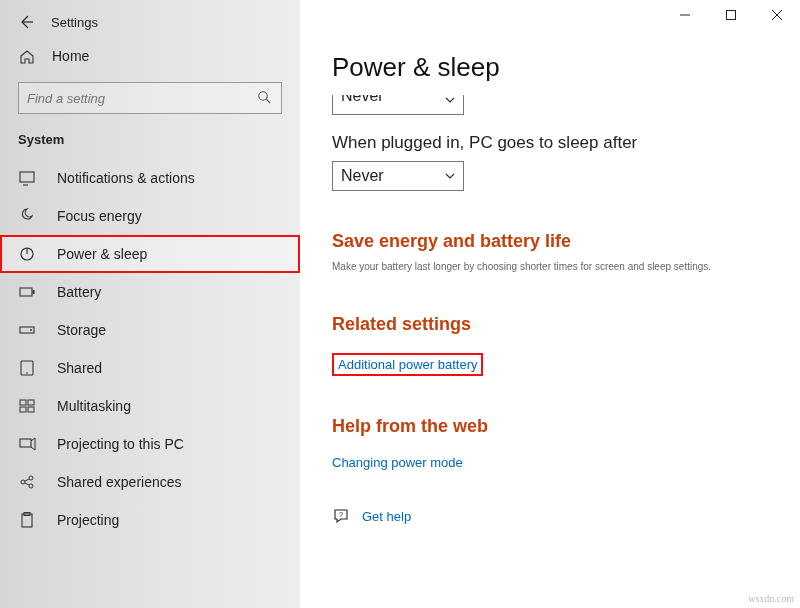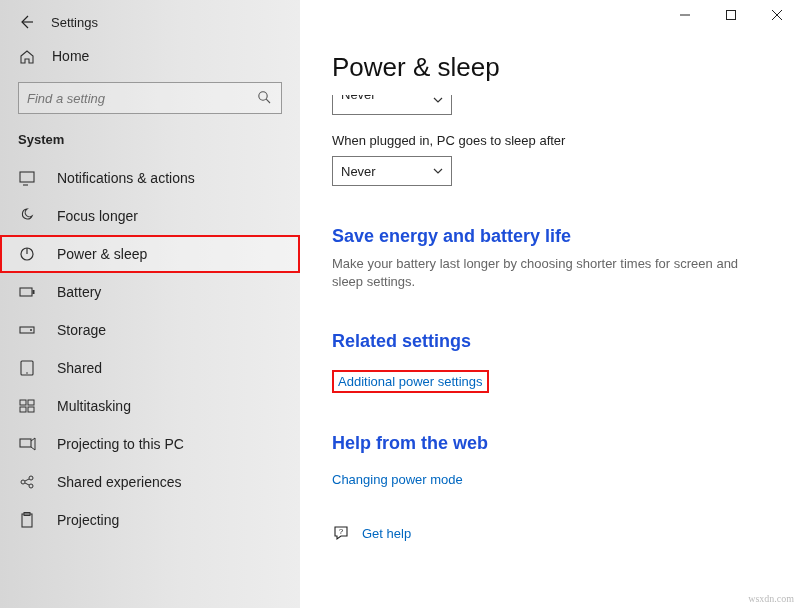--- a/index.html
+++ b/index.html
@@ -17,26 +17,26 @@
   .section-label { padding: 8px 18px 12px 18px; font-size: 13px; font-weight: 600; color: #222; }
   .nav-list { flex: 1; overflow: hidden; }
   .nav-item { display: flex; align-items: center; gap: 21px; padding: 10px 18px; font-size: 14px; color: #222; cursor: default; }
   .nav-item .icon { width: 18px; height: 18px; display: inline-flex; align-items: center; justify-content: center; color: #333; }
   .nav-item.highlighted { border: 2px solid #e11; background: rgba(255,255,255,0.35); padding: 8px 16px; }
   .main { flex: 1; position: relative; background: #fff; }
   .titlebar { position: absolute; top: 0; right: 0; display: flex; }
   .titlebtn { width: 46px; height: 30px; display: flex; align-items: center; justify-content: center; color: #222; }
   .content { padding: 52px 32px 20px 32px; }
   .page-title { font-size: 26px; font-weight: 400; color: #111; margin-bottom: 12px; }
-  .dropdown { width: 120px; height: 30px; border: 1px solid #777; display: flex; align-items: center; justify-content: space-between; padding: 0 8px; font-size: 13px; color: #222; }
+  .dropdown { width: 132px; height: 30px; border: 1px solid #777; display: flex; align-items: center; justify-content: space-between; padding: 0 8px; font-size: 16px; color: #222; }
   .dropdown.cut { height: 20px; align-items: flex-start; padding-top: 0; overflow: hidden; margin-bottom: 18px; border-top: none; }
   .dropdown.cut span:first-child { margin-top: -8px; }
-  .field-label { font-size: 13px; color: #222; margin: 6px 0 8px 0; }
-  .section-h { font-size: 18px; font-weight: 600; color: #1d4ed8; margin-top: 40px; margin-bottom: 8px; }
-  .section-desc { font-size: 13px; color: #666; line-height: 1.4; max-width: 420px; }
+  .field-label { font-size: 17px; color: #222; margin: 6px 0 8px 0; }
+  .section-h { font-size: 18px; font-weight: 600; color: #c2410c; margin-top: 40px; margin-bottom: 8px; }
+  .section-desc { font-size: 10px; color: #666; line-height: 1.4; max-width: 420px; }
   .link { font-size: 13px; color: #0067c0; display: inline-block; margin-top: 10px; }
   .link.highlighted { border: 2px solid #e11; padding: 2px 4px; }
   .help-row { display: flex; align-items: center; gap: 12px; margin-top: 36px; }
   .help-row .icon { width: 18px; height: 18px; display: inline-flex; align-items: center; justify-content: center; color: #222; }
   .watermark { position: absolute; bottom: 4px; right: 6px; font-size: 10px; color: #bbb; font-family: Liberation Serif, serif; }
   svg { display: block; }
 </style>
 </head>
 <body>
 
@@ -87,21 +87,21 @@
         </span>
         <span>Notifications &amp; actions</span>
       </div>
 
       <div class="nav-item">
         <span class="icon">
           <svg width="18" height="18" viewBox="0 0 18 18">
               <path d="M9 2 A5 5 0 1 0 14 9 A4 4 0 0 1 9 2 Z" stroke="#333" stroke-width="1.1" fill="none"></path>
             </svg>
         </span>
-        <span>Focus longer</span>
+        <span>Focus energy</span>
       </div>
 
       <div class="nav-item highlighted">
         <span class="icon">
           <svg width="18" height="18" viewBox="0 0 18 18">
               <circle cx="9" cy="9" r="6" stroke="#333" stroke-width="1.2" fill="none"></circle>
               <path d="M9 3 V9" stroke="#333" stroke-width="1.2"></path>
             </svg>
         </span>
         <span>Power &amp; sleep</span>
@@ -222,21 +222,21 @@
           <svg width="10" height="10" viewBox="0 0 10 10">
               <path d="M1 3 L5 7 L9 3" stroke="#333" stroke-width="1.2" fill="none"></path>
             </svg>
         </span>
       </div>
 
       <div class="section-h">Save energy and battery life</div>
       <div class="section-desc">Make your battery last longer by choosing shorter times for screen and sleep settings.</div>
 
       <div class="section-h">Related settings</div>
-      <a class="link highlighted">Additional power settings</a>
+      <a class="link highlighted">Additional power battery</a>
 
       <div class="section-h">Help from the web</div>
       <a class="link">Changing power mode</a>
 
       <div class="help-row">
         <span class="icon">
           <svg width="18" height="18" viewBox="0 0 18 18">
               <path d="M3 3 H15 V12 H9 L5 15 V12 H3 Z" stroke="#222" stroke-width="1.1" fill="none"></path>
               <text x="9" y="10" font-size="8" text-anchor="middle" fill="#222">?</text>
             </svg>

